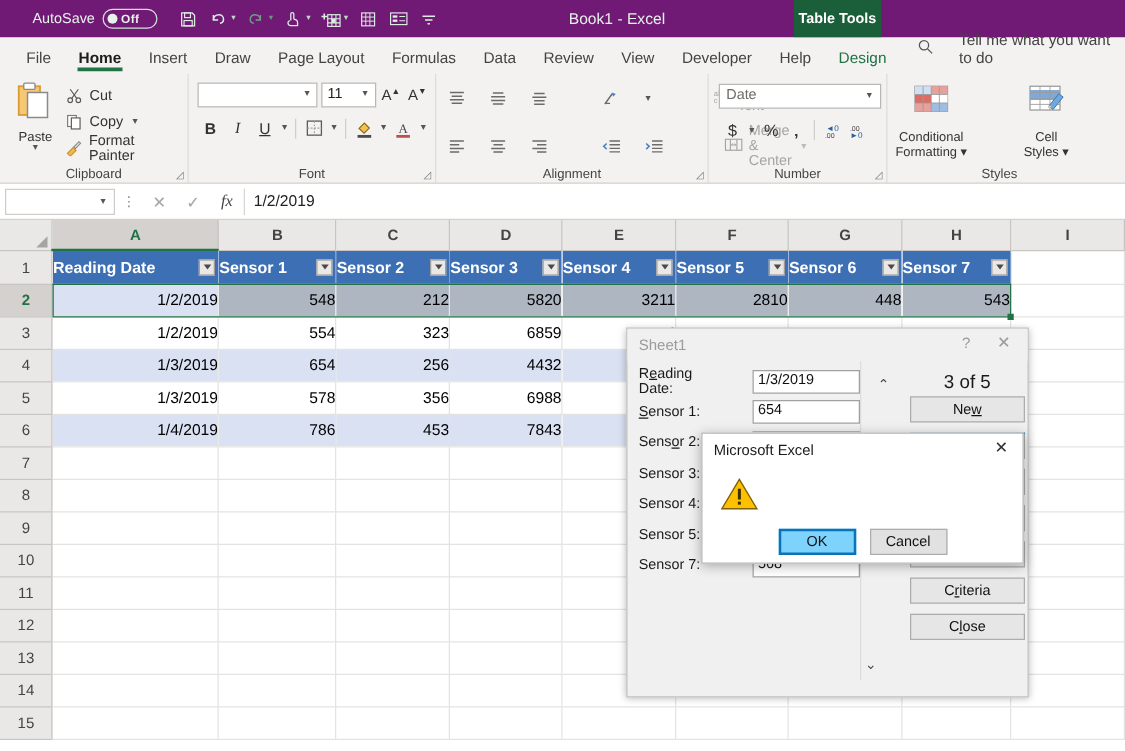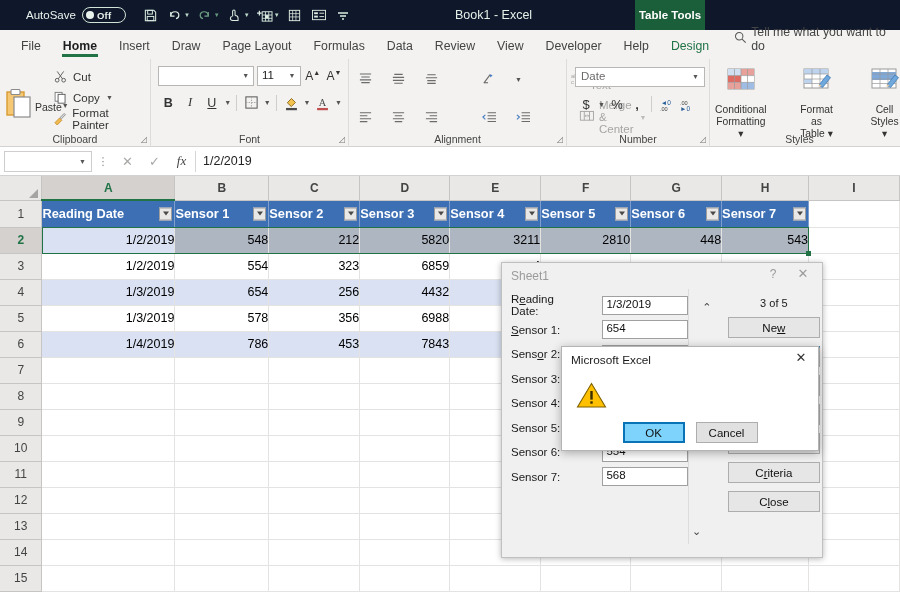--- a/index.html
+++ b/index.html
@@ -6,21 +6,21 @@
   html, body { margin:0; padding:0; }
   body {
     width:900px; height:601px; overflow:hidden;
     font-family:"Liberation Sans", sans-serif;
     background:#fff; position:relative;
     -webkit-font-smoothing:antialiased;
   }
 
   
   .titlebar {
-    height:30px; background:#0f172a; position:relative;
+    height:30px; background:#701a75; position:relative;
     display:flex; align-items:center;
   }
   .autosave-wrap { display:flex; align-items:center; margin-left:26px; gap:6px; }
   .autosave-label { color:#e8f2ec; font-size:11.5px; }
   .autosave-toggle {
     width:44px; height:16px; border-radius:8px; border:1.4px solid #cfe3d6;
     display:flex; align-items:center; position:relative;
   }
   .autosave-knob {
     width:8px; height:8px; border-radius:50%; background:#e8f2ec; margin-left:3px;
@@ -54,21 +54,21 @@
     font-size:12.3px; color:#444; padding:4px 11px 6px 11px; position:relative;
     white-space:nowrap;
   }
   .rtab.active { color:#1e1e1e; font-weight:bold; }
   .rtab.active::after {
     content:""; position:absolute; left:10px; right:10px; bottom:2px;
     height:2.6px; background:#217346;
   }
   .rtab.ctx { color:#217346; }
   .tellme {
-    display:flex; align-items:center; gap:4px; margin-left:14px;
+    display:flex; align-items:center; gap:20px; margin-left:14px;
     font-size:12.3px; color:#444; padding-bottom:6px;
   }
 
   
   .ribbon {
     height:88px; background:#f3f2f1; border-bottom:1px solid #d4d2d0;
     display:flex; position:relative;
   }
   .rgroup { position:relative; height:88px; padding:3px 5px 0 5px; }
   .rgroup + .rgroup { border-left:1px solid #dedcda; }
@@ -76,21 +76,21 @@
     position:absolute; bottom:2px; left:0; right:0; text-align:center;
     font-size:10.5px; color:#444;
   }
   .gexp {
     position:absolute; bottom:3px; right:3px; font-size:8px; color:#777;
   }
 
   
   .clip { display:flex; width:150px; }
   .paste-col {
-    width:48px; display:flex; flex-direction:row; align-items:center;
+    width:48px; display:flex; flex-direction:column; align-items:center;
     padding-top:3px;
   }
   .paste-lbl { font-size:10.5px; color:#333; margin-top:1px; }
   .paste-caret { font-size:7px; color:#555; margin-top:-1px;}
   .clip-items { padding-top:4px; }
   .clip-row {
     display:flex; align-items:center; gap:5px; height:21px;
     font-size:11.5px; color:#333;
   }
   .clip-ico { width:15px; display:flex; justify-content:center; }
@@ -246,21 +246,21 @@
   .df-inp {
     width:100px; height:19px; background:#fff; border:1px solid #a0a0a0;
     font-size:11.5px; color:#111; padding:1px 0 0 3px;
   }
   .df-mid { width:38px; display:flex; flex-direction:column; align-items:center; }
   .df-arrow-up { margin-top:8px; font-size:11px; color:#444; }
   .df-vsb {
     position:absolute; left:186px; top:0px; width:1px; height:255px; background:#dcdcdc;
   }
   .df-right { width:97px; padding-top:4px; }
-  .df-count { text-align:center; font-size:11px; color:#1a1a1a; height:20px; }
+  .df-count { text-align:center; font-size:15px; color:#1a1a1a; height:20px; }
   .df-btn {
     width:92px; height:21px; background:#e6e6e6; border:1px solid #adadad;
     font-size:11.5px; color:#111; display:flex; align-items:center;
     justify-content:center; margin:0 auto 8px auto;
   }
   .df-btn u { text-decoration:underline; }
   .df-btn.blue-top { border-top:2px solid #0a73b8; }
   .df-arrow-dn {
     position:absolute; left:190px; top:262px; font-size:11px; color:#444;
   }
@@ -599,36 +599,20 @@
           <rect x="5" y="8.6" width="13" height="6.8" fill="#e06b63"></rect>
           <rect x="18" y="8.6" width="13" height="6.8" fill="#ffffff"></rect>
           <rect x="5" y="15.4" width="13" height="6.6" fill="#e8a09a"></rect>
           <rect x="18" y="15.4" width="13" height="6.6" fill="#9fbde4"></rect>
           <path d="M5 8.6h26M5 15.4h26M18 2v20M11.5 2v20M24.5 2v20" stroke="#9a9a9a" stroke-width=".7"></path>
         </svg>
       </span>
       <span class="sty-lbl">
         <span>Conditional</span><br>
         <span>Formatting ▾</span>
-      </span>
-    </div>
-    <div class="sty-item">
-      <span>
-        <svg width="36" height="30" viewBox="0 0 36 30">
-          <rect x="5" y="2" width="24" height="19" fill="#fff" stroke="#9a9a9a" stroke-width="1"></rect>
-          <rect x="5" y="2" width="24" height="5" fill="#bdd3ee"></rect>
-          <rect x="5" y="12" width="8" height="4.5" fill="#bdd3ee"></rect>
-          <path d="M5 7h24M5 12h24M5 16.5h24M13 2v19M21 2v19" stroke="#9a9a9a" stroke-width=".7"></path>
-          <path d="M20 18l8-10 3.5 2.6-8 10z" fill="#6fa8dc" stroke="#3c78b4" stroke-width=".8"></path>
-          <path d="M19 19.6l1.6-2.4 2 1.5z" fill="#e8c99a"></path>
-        </svg>
-      </span>
-      <span class="sty-lbl">
-        <span>Format as</span><br>
-        <span>Table ▾</span>
       </span>
     </div>
     <div class="sty-item">
       <span>
         <svg width="36" height="30" viewBox="0 0 36 30">
           <rect x="5" y="2" width="24" height="19" fill="#fff" stroke="#9a9a9a" stroke-width="1"></rect>
           <path d="M5 5h24v8H5z" fill="#7fa9d8"></path>
           <path d="M5 7h24M5 12h24M5 16.5h24M13 2v19M21 2v19" stroke="#9a9a9a" stroke-width=".7"></path>
           <path d="M20 18l8-10 3.5 2.6-8 10z" fill="#6fa8dc" stroke="#3c78b4" stroke-width=".8"></path>
           <path d="M19 19.6l1.6-2.4 2 1.5z" fill="#e8c99a"></path>
@@ -928,24 +912,20 @@
       </div>
       <div class="df-row">
         <span class="df-lbl">Sensor 4:</span>
         <span class="df-inp"></span>
       </div>
       <div class="df-row">
         <span class="df-lbl">Sensor 5:</span>
         <span class="df-inp"></span>
       </div>
       <div class="df-row">
-        <span class="df-lbl">Sensor 6:</span>
-        <span class="df-inp">554</span>
-      </div>
-      <div class="df-row">
         <span class="df-lbl">Sensor 7:</span>
         <span class="df-inp">568</span>
       </div>
     </div>
     <div class="df-mid">
       <span class="df-arrow-up">⌃</span>
     </div>
     <div class="df-right">
       <div class="df-count">3 of 5</div>
       <div class="df-btn">Ne<u>w</u></div>

